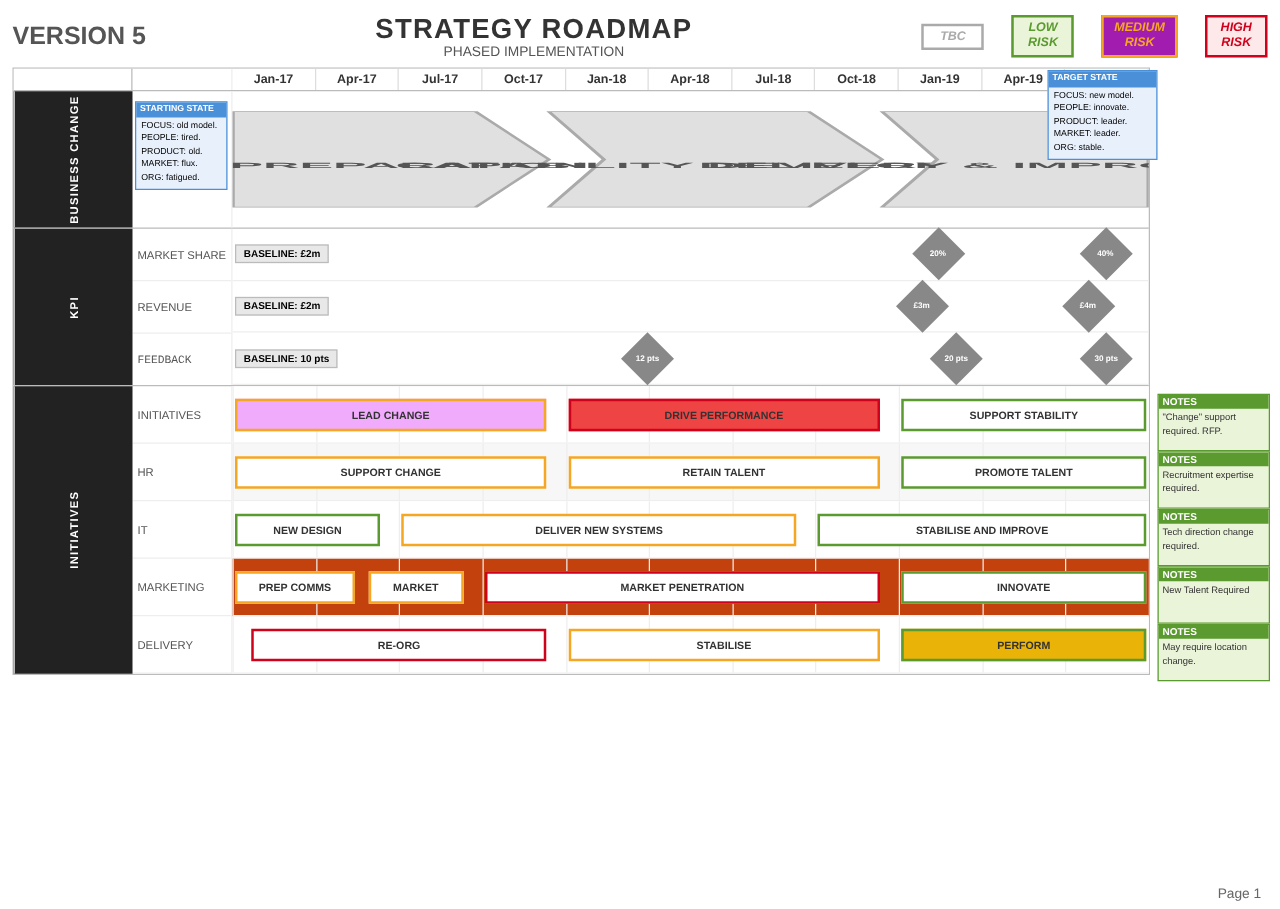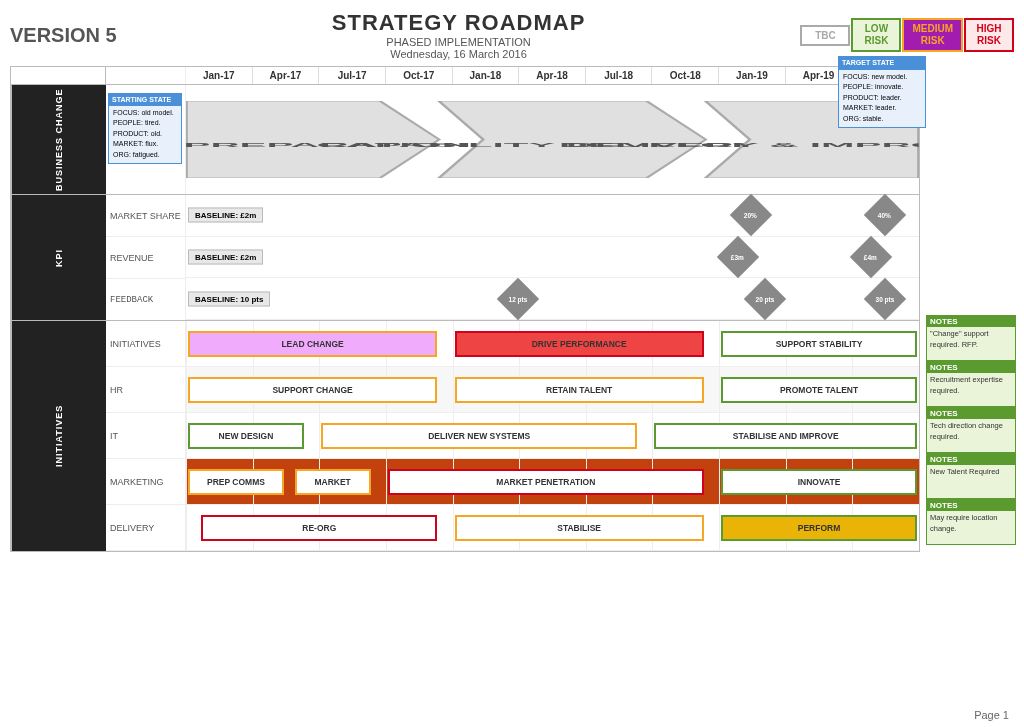--- a/index.html
+++ b/index.html
@@ -6,21 +6,21 @@
     body { font-family: Arial, sans-serif; background: #fff; width: 1024px; height: 727px; overflow: hidden; font-size: 11px; }
 
     .page { width: 1024px; height: 727px; background: #fff; position: relative; padding: 10px; }
 
     
     .header { display: flex; align-items: center; justify-content: space-between; margin-bottom: 6px; }
     .version { font-size: 20px; font-weight: bold; color: #555; }
     .title-block { text-align: center; }
     .title-block h1 { font-size: 22px; font-weight: bold; color: #333; letter-spacing: 1px; }
     .title-block .subtitle { font-size: 11px; color: #555; }
-    .legend { display: flex; gap: 1px; align-items: center; }
+    .legend { display: flex; gap: 22px; align-items: center; font-style: italic; }
     .legend-item { border: 2px solid; padding: 3px 8px; font-size: 10px; font-weight: bold; text-align: center; min-width: 50px; }
     .legend-tbc { border-color: #aaa; color: #aaa; }
     .legend-low { border-color: #5a9a2f; color: #5a9a2f; background: #eaf4d8; }
     .legend-medium { border-color: #f5a623; color: #f5a623; background: #a21caf; }
     .legend-high { border-color: #d0021b; color: #d0021b; background: #fde8ea; }
 
     
     .main { border: 1px solid #ccc; position: relative; }
 
     
@@ -31,21 +31,20 @@
 </head>
 <body>
 
 <div class="page">
 
   <div class="header">
     <div class="version">VERSION 5</div>
     <div class="title-block">
       <h1>STRATEGY ROADMAP</h1>
       <div class="subtitle">PHASED IMPLEMENTATION</div>
-      <div class="subtitle">Wednesday, 16 March 2016</div>
     </div>
     <div class="legend">
       <div class="legend-item legend-tbc">TBC</div>
       <div class="legend-item legend-low" style="white-space:pre-line; line-height:1.2;">LOW
 RISK</div>
       <div class="legend-item legend-medium" style="white-space:pre-line; line-height:1.2;">MEDIUM
 RISK</div>
       <div class="legend-item legend-high" style="white-space:pre-line; line-height:1.2;">HIGH
 RISK</div>
     </div>

